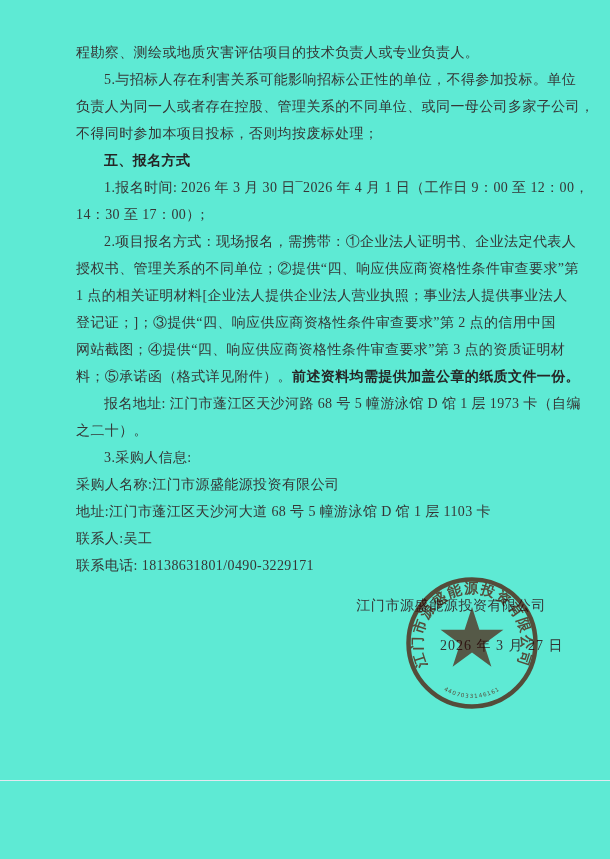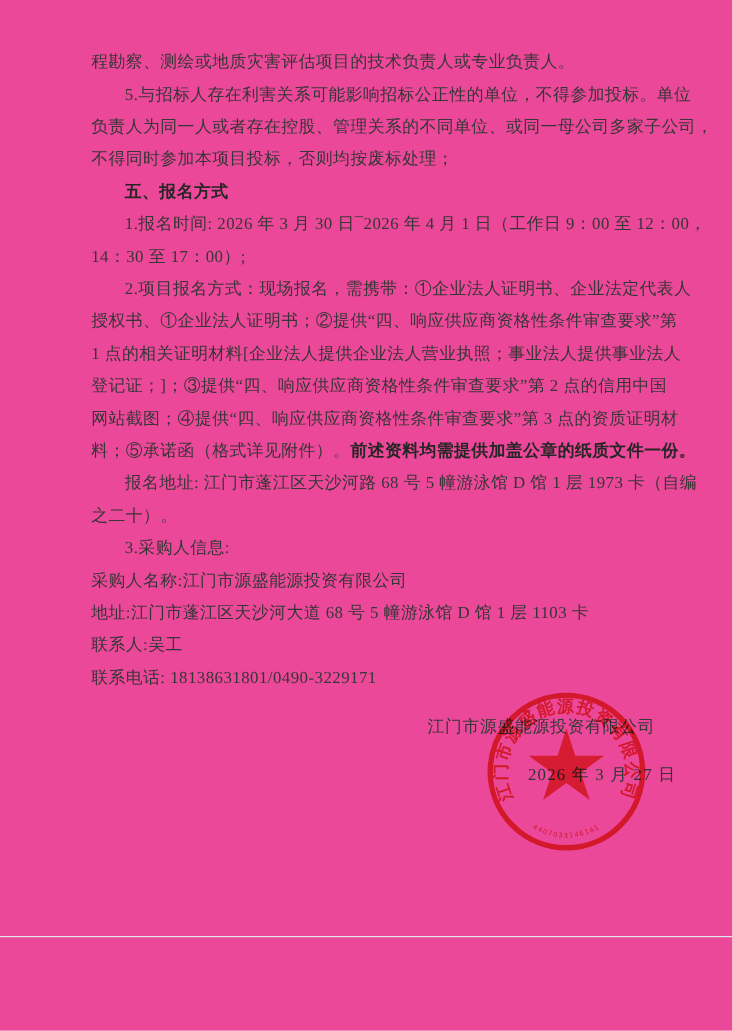--- a/index.html
+++ b/index.html
@@ -5,21 +5,21 @@
   html,body{margin:0;padding:0;}
   body{
     width:610px;height:859px;
     background:#ffffff;
     font-family:"Liberation Serif","DejaVu Serif",serif;
     position:relative;
     overflow:hidden;
   }
   .page{
     position:absolute;inset:0;
-    background:#ec4899;
+    background:#5eead4;
     text-decoration:underline;
   }
   .doc-lines{
     position:absolute;
     top:39px;left:0;right:0;
     padding-left:76px;padding-right:50px;
     color:#363636;
   }
   .line{
     font-size:14px;
@@ -75,21 +75,21 @@
 
   <div class="doc-lines">
       <div class="line"><span>程勘察、测绘或地质灾害评估项目的技术负责人或专业负责人。</span></div>
       <div class="line indent"><span>5.与招标人存在利害关系可能影响招标公正性的单位，不得参加投标。单位</span></div>
       <div class="line"><span>负责人为同一人或者存在控股、管理关系的不同单位、或同一母公司多家子公司，</span></div>
       <div class="line"><span>不得同时参加本项目投标，否则均按废标处理；</span></div>
       <div class="line indent"><span class="b">五、报名方式</span></div>
       <div class="line indent"><span>1.报名时间: 2026 年 3 月 30 日¯2026 年 4 月 1 日（工作日 9：00 至 12：00，</span></div>
       <div class="line"><span>14：30 至 17：00）;</span></div>
       <div class="line indent"><span>2.项目报名方式：现场报名，需携带：①企业法人证明书、企业法定代表人</span></div>
-      <div class="line"><span>授权书、①企业法人证明书；②提供“四、响应供应商资格性条件审查要求”第</span></div>
+      <div class="line"><span>授权书、管理关系的不同单位；②提供“四、响应供应商资格性条件审查要求”第</span></div>
       <div class="line"><span>1 点的相关证明材料[企业法人提供企业法人营业执照；事业法人提供事业法人</span></div>
       <div class="line"><span>登记证；]；③提供“四、响应供应商资格性条件审查要求”第 2 点的信用中国</span></div>
       <div class="line"><span>网站截图；④提供“四、响应供应商资格性条件审查要求”第 3 点的资质证明材</span></div>
       <div class="line"><span>料；⑤承诺函（格式详见附件）。</span><span class="b">前述资料均需提供加盖公章的纸质文件一份。</span></div>
       <div class="line indent"><span>报名地址: 江门市蓬江区天沙河路 68 号 5 幢游泳馆 D 馆 1 层 1973 卡（自编</span></div>
       <div class="line"><span>之二十）。</span></div>
       <div class="line indent"><span>3.采购人信息:</span></div>
       <div class="line"><span>采购人名称:江门市源盛能源投资有限公司</span></div>
       <div class="line"><span>地址:江门市蓬江区天沙河大道 68 号 5 幢游泳馆 D 馆 1 层 1103 卡</span></div>
       <div class="line"><span>联系人:吴工</span></div>

